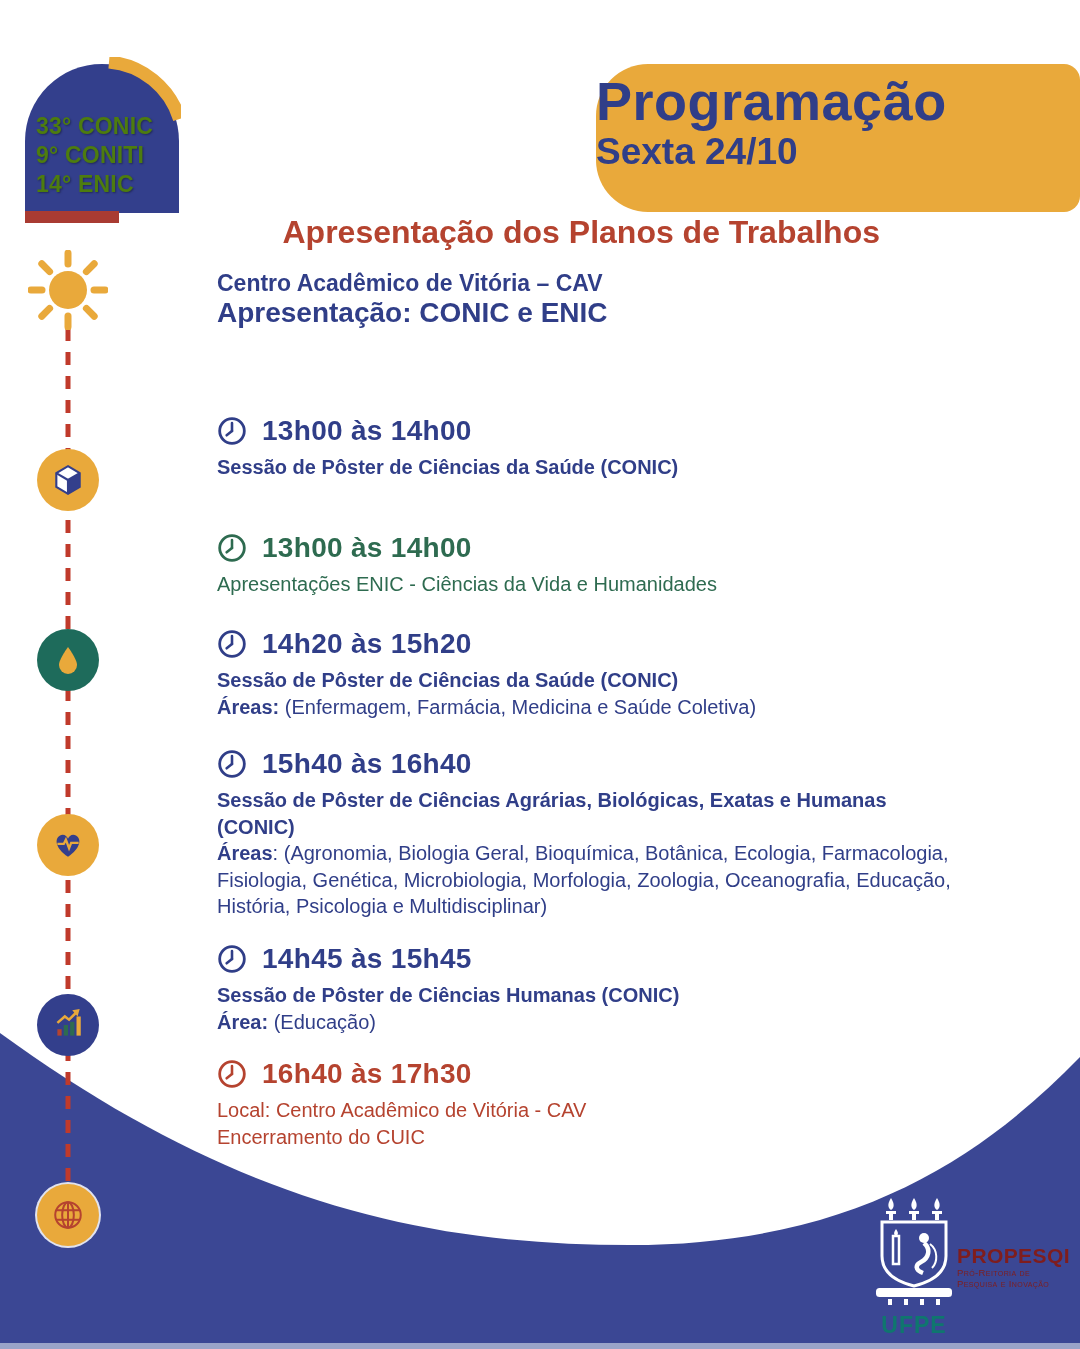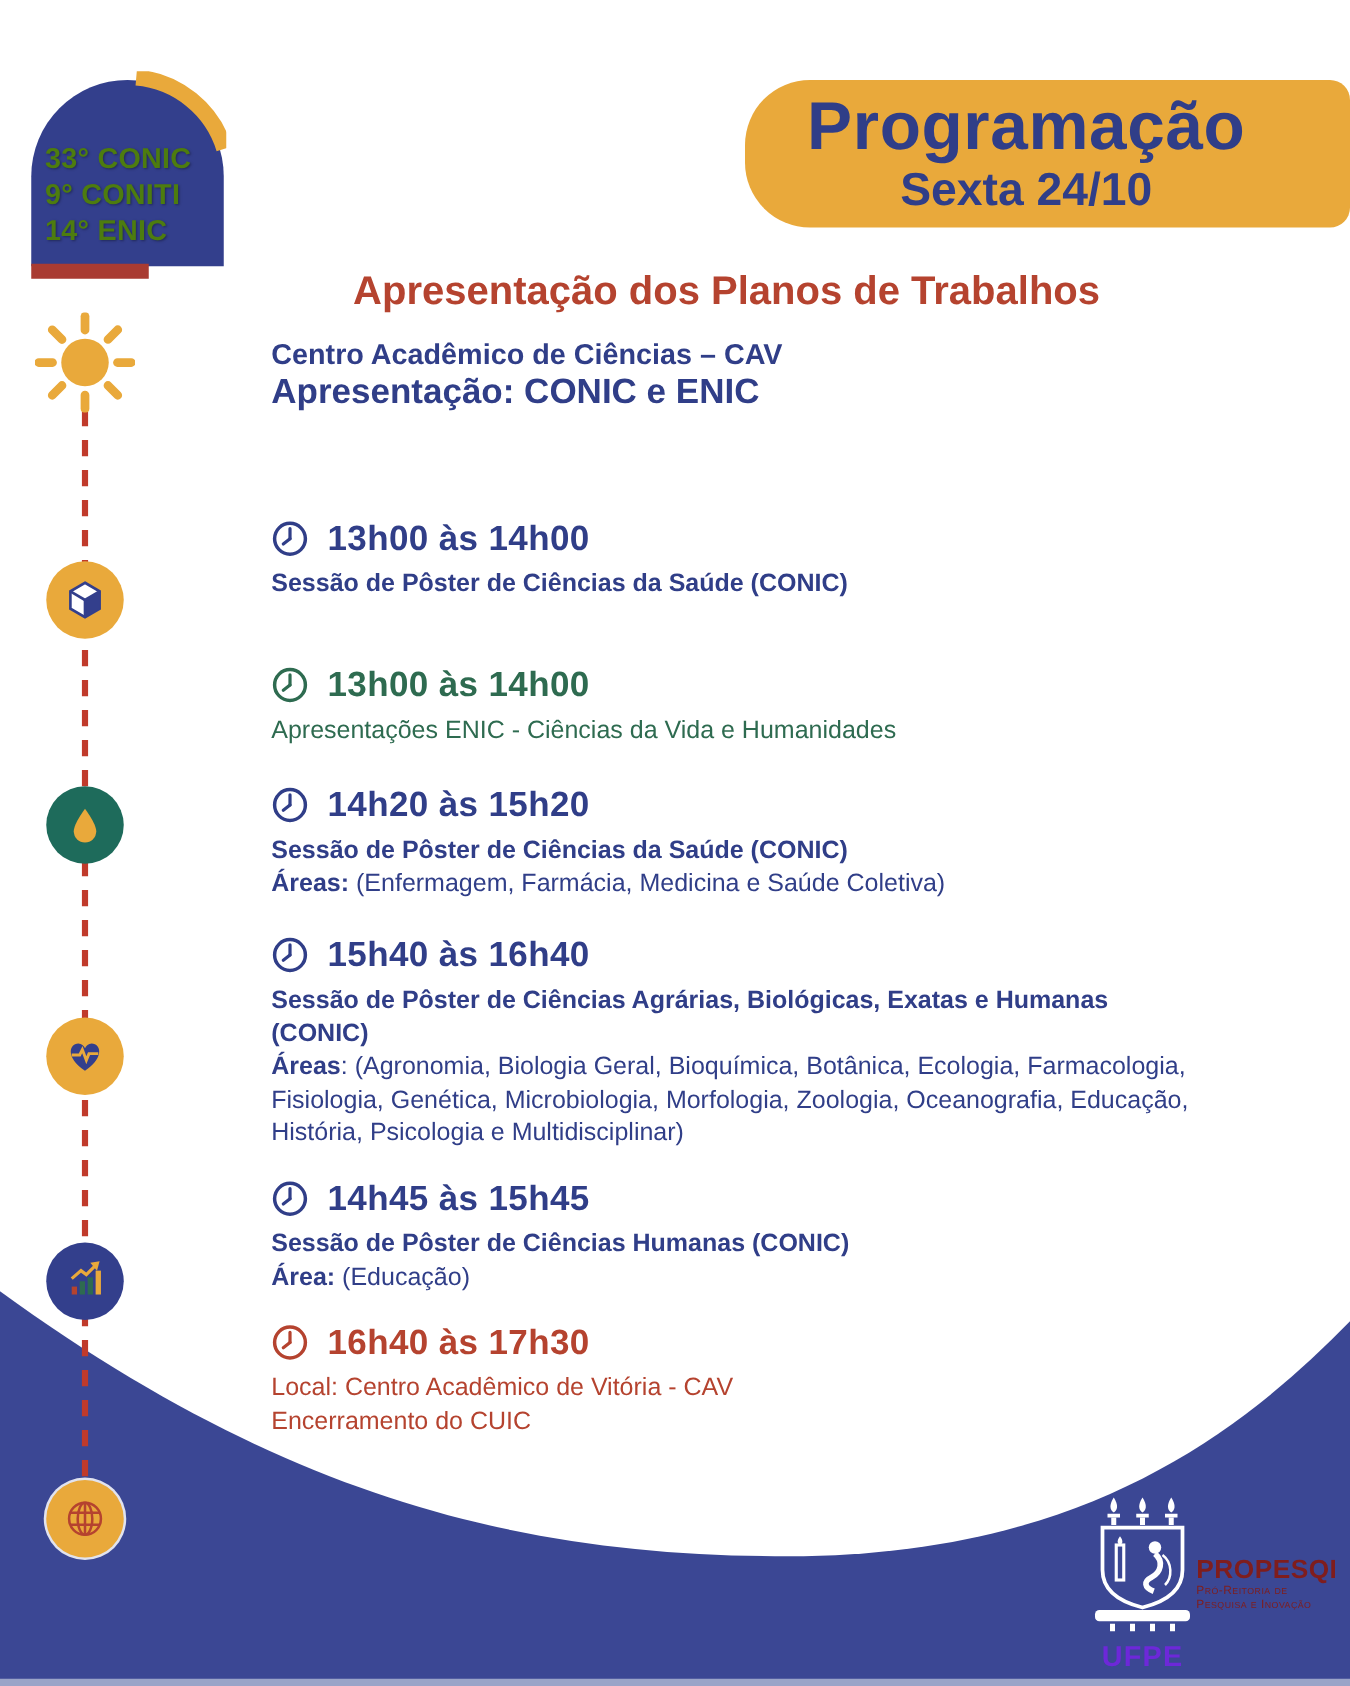--- a/index.html
+++ b/index.html
@@ -15,22 +15,22 @@
 
   
   .badge{left:23px;top:57px;width:158px;height:170px;z-index:3;}
   .badge-dome{fill:var(--blue-badge);}
   .arc-yellow{stroke:var(--yellow);}
   .bar-red{fill:#A93B32;}
   .badge-text{left:13px;top:55px;color:#4d7c0f;font-weight:bold;font-size:23px;
               line-height:29px;letter-spacing:.2px;text-shadow:1px 1px 2px rgba(0,0,0,.35);}
 
   
-  .banner{left:596px;top:64px;right:0;height:118px;background:var(--yellow);
-          border-radius:52px 16px 16px 52px;z-index:3;text-align:center;
+  .banner{left:596px;top:64px;right:0;height:148px;background:var(--yellow);
+          border-radius:52px 16px 16px 52px;z-index:3;text-align:left;
           padding:8px 34px 0 0;color:var(--blue);}
   .banner-title{font-size:54px;font-weight:bold;line-height:58px;letter-spacing:.5px;}
   .banner-sub{font-size:37px;font-weight:bold;line-height:44px;}
 
   
   .page-title{left:180px;top:214px;width:700px;text-align:right;color:var(--red);
               font-size:32px;font-weight:bold;}
   .intro{left:217px;top:268px;}
   .intro-1{font-size:23px;font-weight:bold;line-height:31px;}
   .intro-2{font-size:28px;font-weight:bold;line-height:27px;}
@@ -52,21 +52,21 @@
   .c-red{color:var(--red);}
   .time-row{display:flex;align-items:center;gap:15px;margin-bottom:7px;}
   .time-row svg{flex:0 0 auto;}
   .time{font-size:28px;font-weight:bold;letter-spacing:.3px;}
   .eline{font-size:20px;line-height:26.5px;}
   .eline b{font-weight:bold;}
 
   
   .footer-svg{left:0;top:1000px;z-index:0;}
   .logo{left:874px;top:1196px;z-index:2;}
-  .ufpe{left:870px;top:1290px;width:88px;text-align:center;color:#6d28d9;
+  .ufpe{left:870px;top:1290px;width:88px;text-align:center;color:#0f766e;
         font-size:23px;font-weight:bold;letter-spacing:1px;z-index:2;}
   .propesqi{left:957px;top:1244px;color:#7f1d1d;z-index:2;}
   .propesqi-title{font-size:21px;font-weight:bold;letter-spacing:.4px;line-height:23px;}
   .propesqi-sub{font-size:9.5px;line-height:11px;letter-spacing:.4px;font-variant:small-caps;}
 </style>
 </head>
 <body>
 
 <div class="abs badge">
   <svg width="158" height="170" viewBox="0 0 158 170">
@@ -81,21 +81,21 @@
   </div>
 </div>
 
 <div class="abs banner">
   <div class="banner-title">Programação</div>
   <div class="banner-sub">Sexta 24/10</div>
 </div>
 
 <div class="abs page-title">Apresentação dos Planos de Trabalhos</div>
 <div class="abs intro">
-  <div class="intro-1">Centro Acadêmico de Ciências – CAV</div>
+  <div class="intro-1">Centro Acadêmico de Vitória – CAV</div>
   <div class="intro-2">Apresentação: CONIC e ENIC</div>
 </div>
 
 <svg class="abs tl-line" width="6" height="860">
   <line x1="3" y1="0" x2="3" y2="860" stroke="#C03A2B" stroke-width="5" stroke-dasharray="13 11"></line>
 </svg>
 
 <svg class="abs tl-sun" width="80" height="80" viewBox="0 0 80 80">
   <circle cx="40" cy="40" r="19" fill="#E9A93B"></circle>
   <g stroke="#E9A93B" stroke-width="7" stroke-linecap="round">

